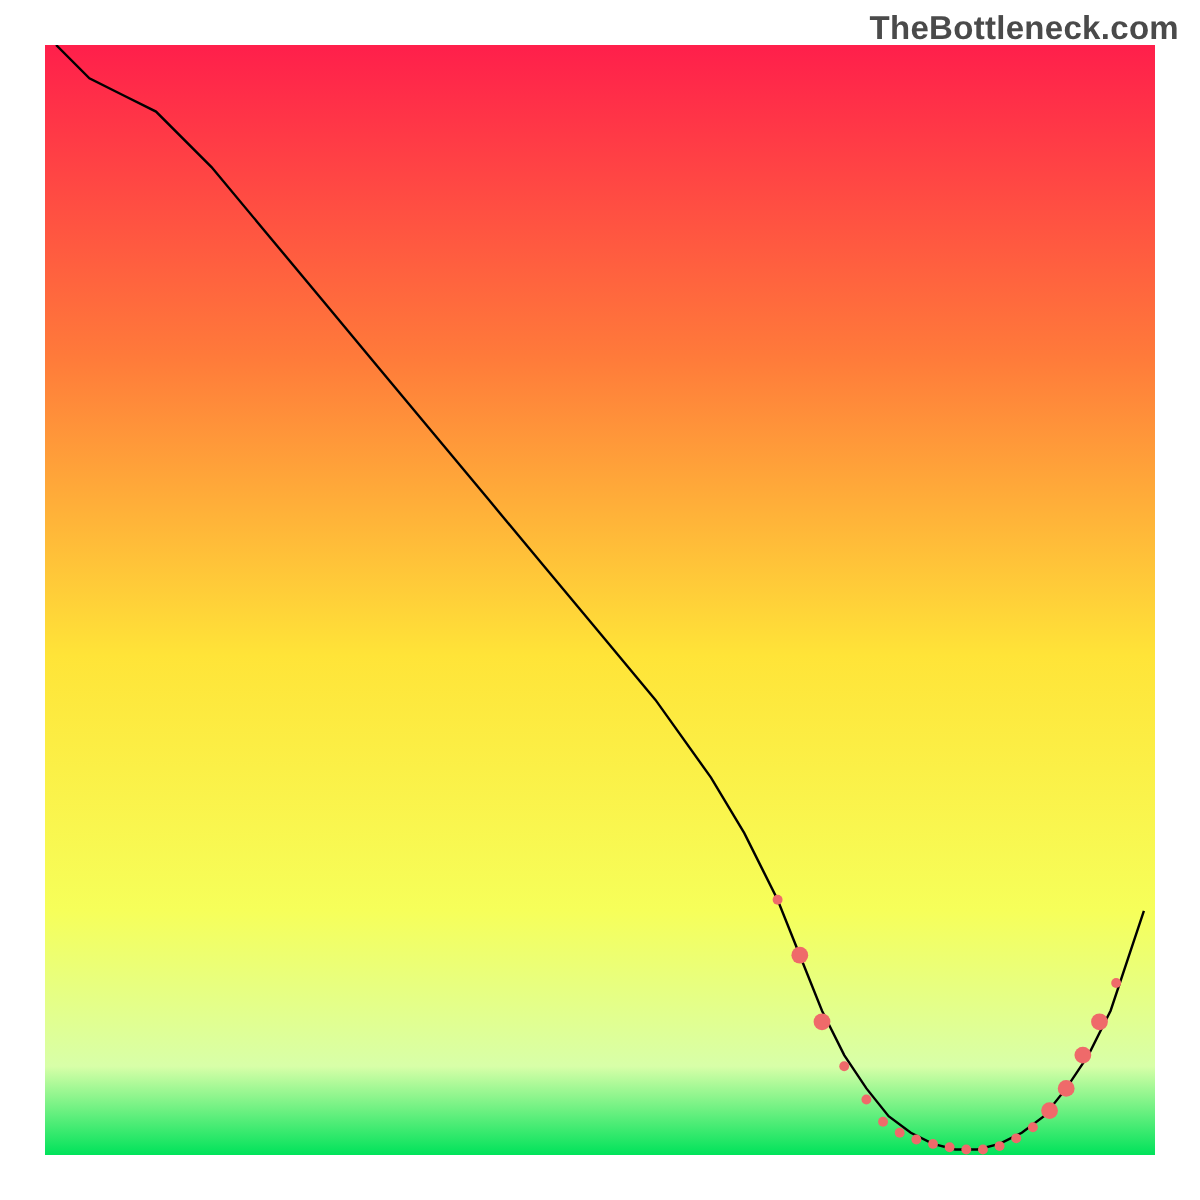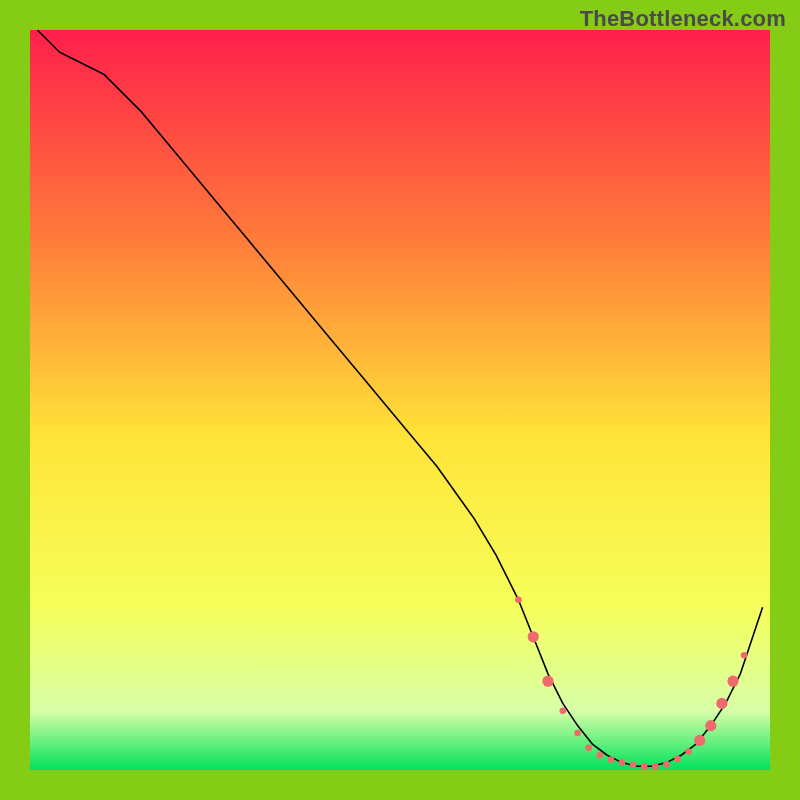--- a/index.html
+++ b/index.html
@@ -7,21 +7,21 @@
     width: 800px;
     height: 800px;
     background: #000;
     overflow: hidden;
     font-family: Arial, Helvetica, sans-serif;
   }
   .frame {
     position: relative;
     width: 800px;
     height: 800px;
-    background: #84cc16;
+    background: #ffffff;
     text-decoration: underline;
   }
   .watermark {
     position: absolute;
     top: 6px;
     right: 14px;
     color: #4a4a4a;
     font-size: 22px;
     font-weight: 600;
     letter-spacing: 0.2px;

